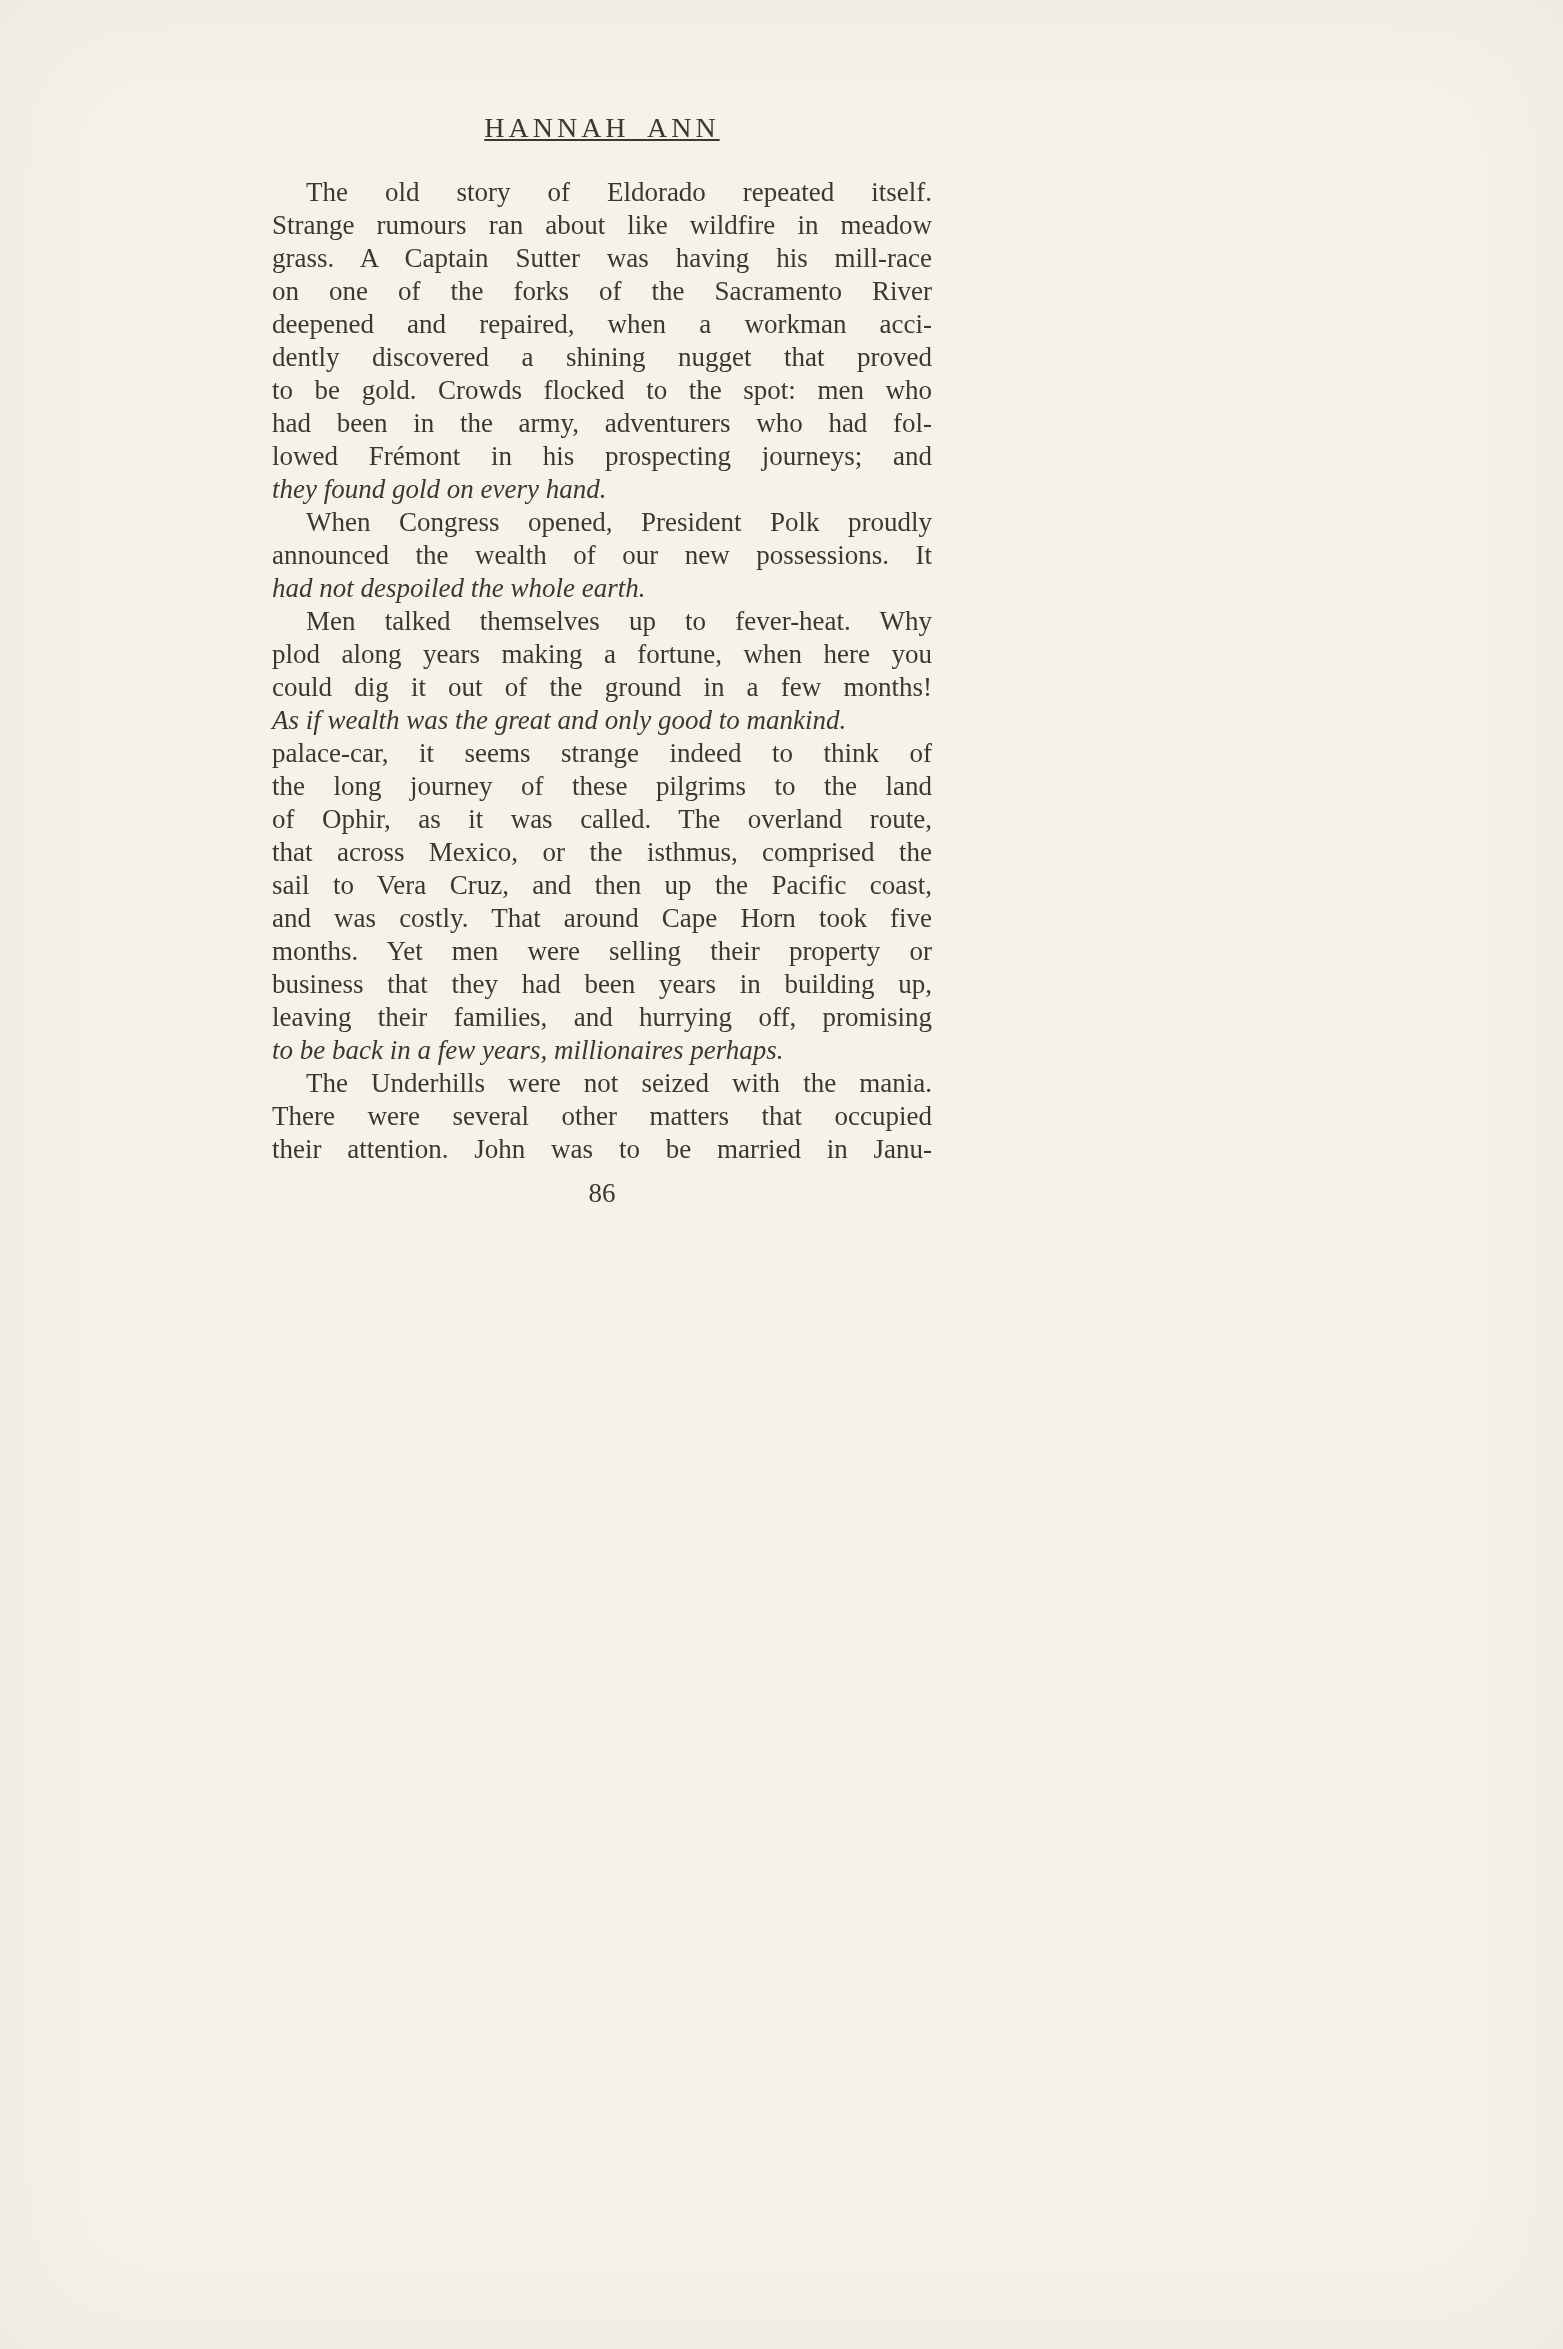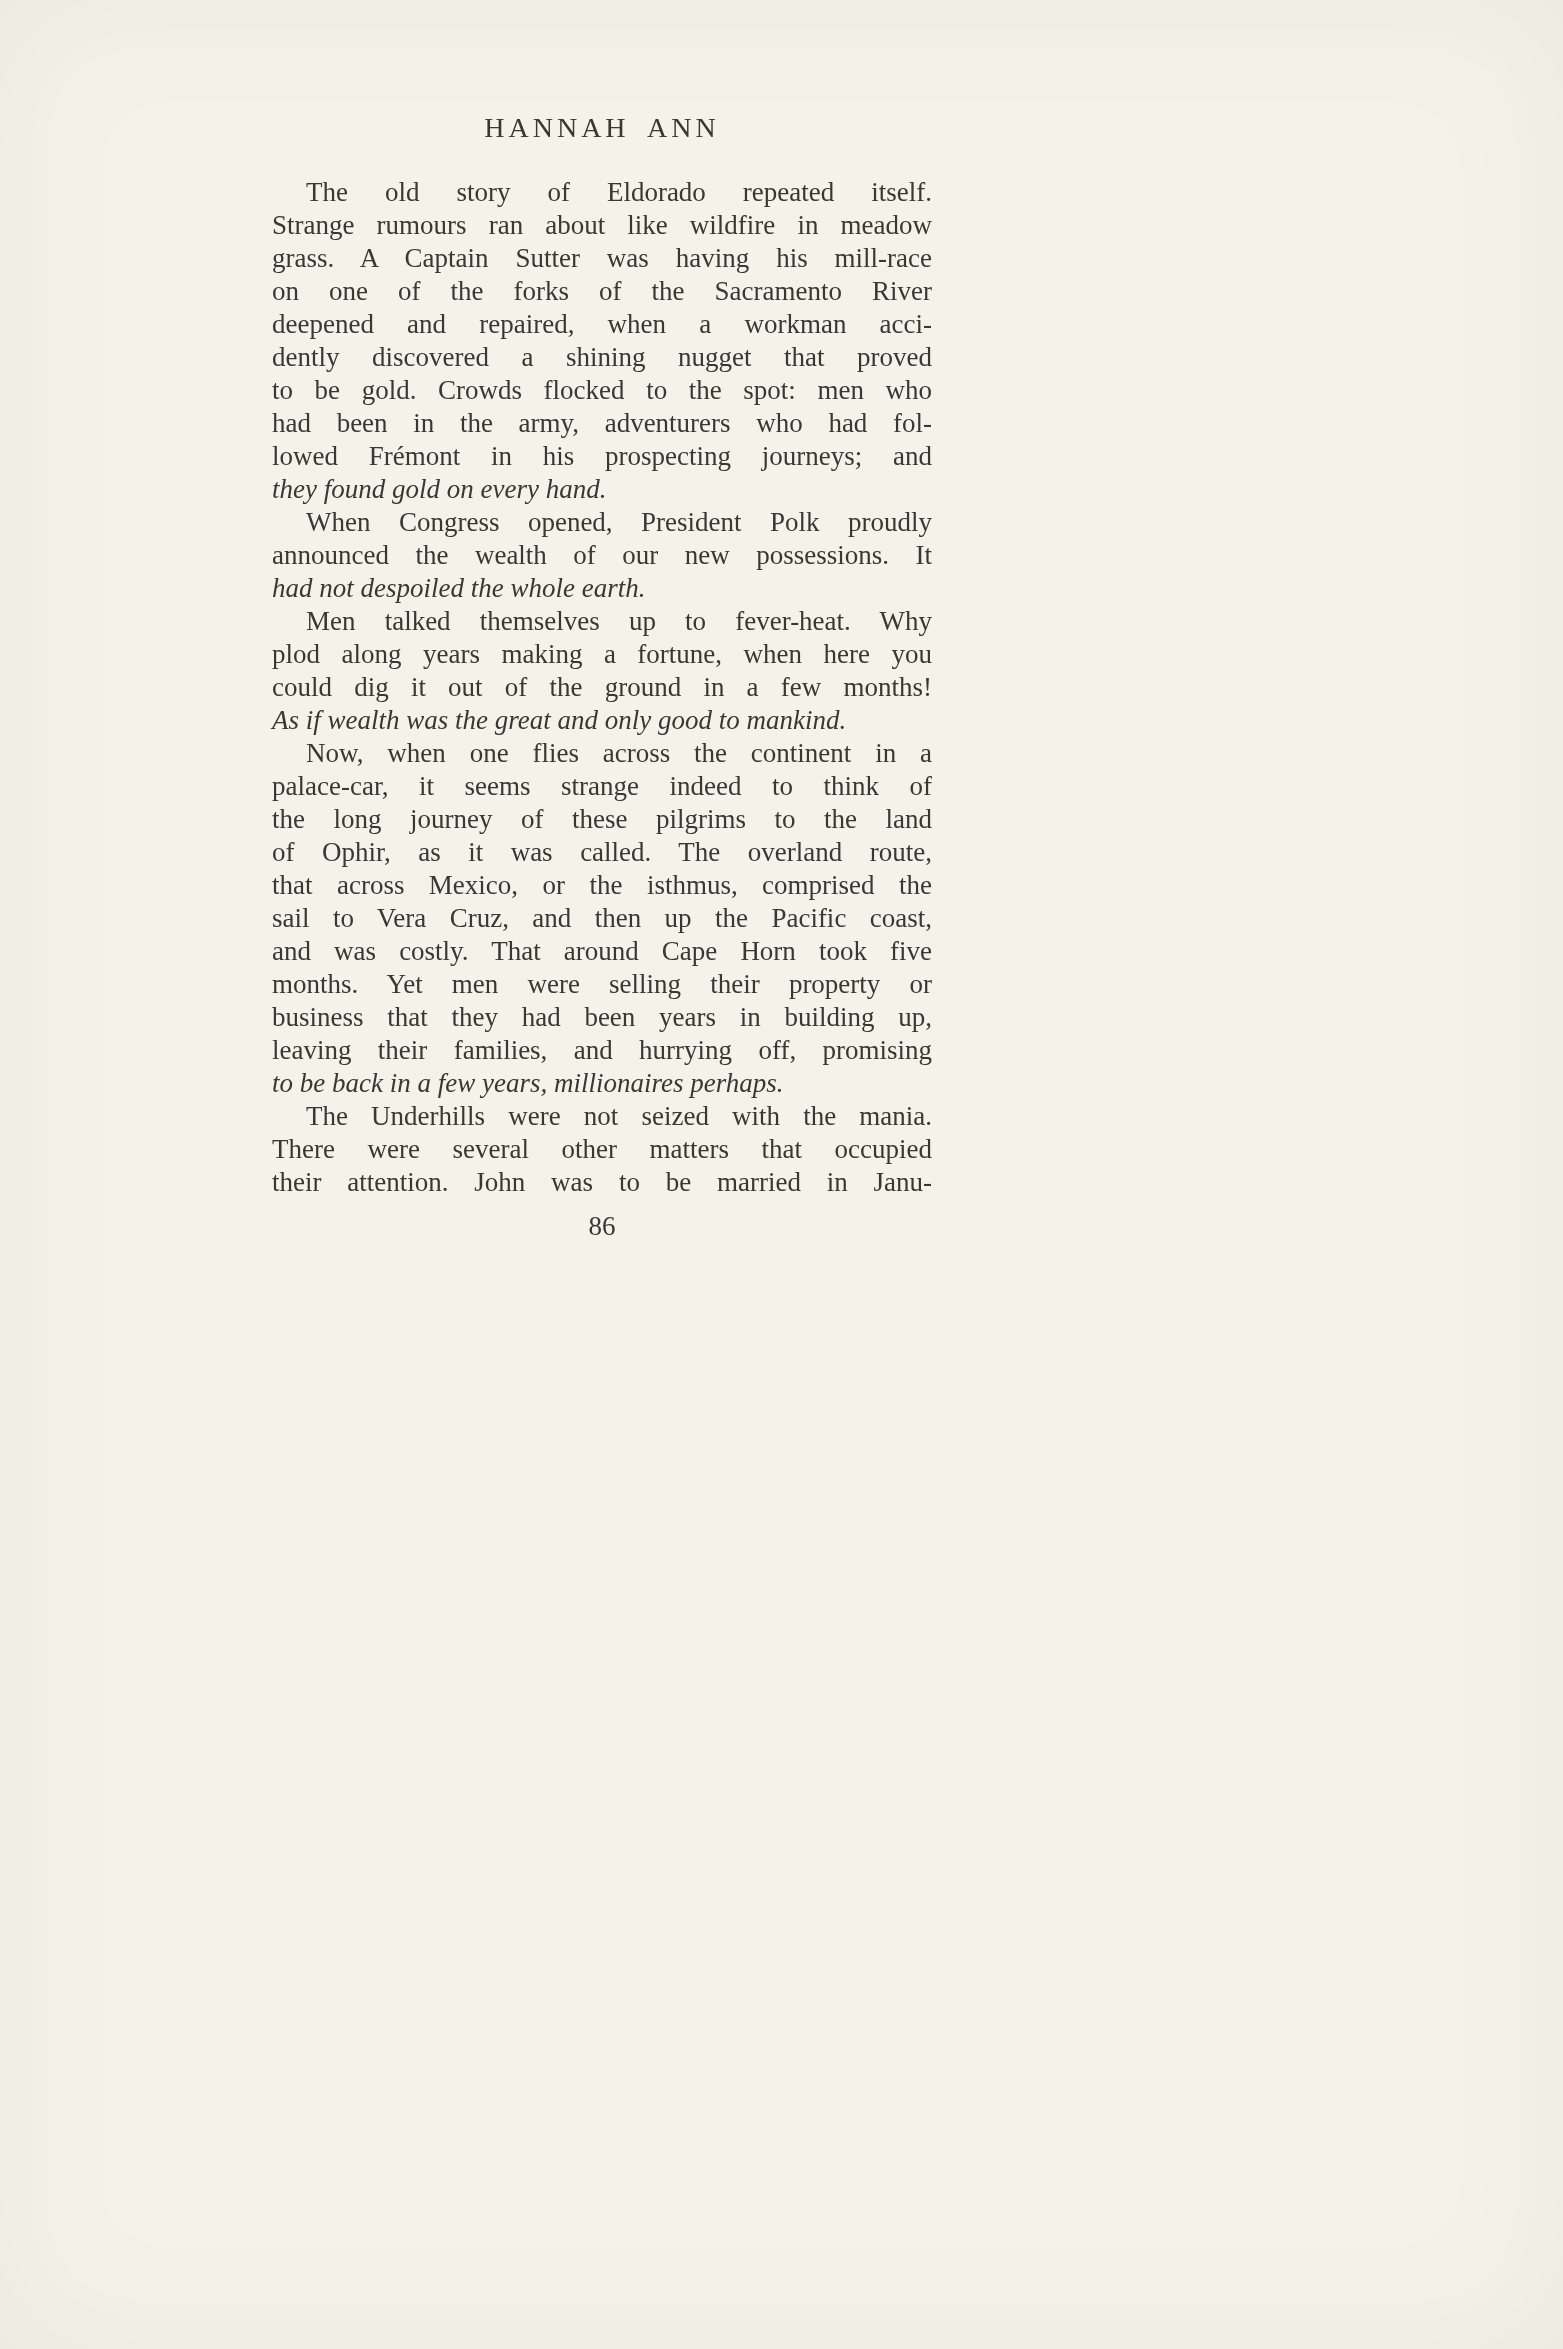--- a/index.html
+++ b/index.html
@@ -27,20 +27,21 @@
     top: 112px;
     width: 660px;
   }
   .header {
     text-align: center;
     font-size: 28px;
     letter-spacing: 4px;
     word-spacing: 8px;
     margin-bottom: 32px;
     color: var(--ink, #3b3833);
+    text-decoration: underline;
   }
   .paragraphs {
     font-size: 27px;
   }
   .paragraph {
     margin: 0;
   }
   .line {
     line-height: 33px;
     text-align: justify;
@@ -86,21 +87,20 @@
           <div class="line">announced the wealth of our new possessions. It</div>
           <div class="line last">had not despoiled the whole earth.</div>
         </div>
         <div class="paragraph">
           <div class="line first">Men talked themselves up to fever-heat. Why</div>
           <div class="line">plod along years making a fortune, when here you</div>
           <div class="line">could dig it out of the ground in a few months!</div>
           <div class="line last">As if wealth was the great and only good to mankind.</div>
         </div>
         <div class="paragraph">
-          <div class="line first">Now, when one flies across the continent in a</div>
           <div class="line">palace-car, it seems strange indeed to think of</div>
           <div class="line">the long journey of these pilgrims to the land</div>
           <div class="line">of Ophir, as it was called. The overland route,</div>
           <div class="line">that across Mexico, or the isthmus, comprised the</div>
           <div class="line">sail to Vera Cruz, and then up the Pacific coast,</div>
           <div class="line">and was costly. That around Cape Horn took five</div>
           <div class="line">months. Yet men were selling their property or</div>
           <div class="line">business that they had been years in building up,</div>
           <div class="line">leaving their families, and hurrying off, promising</div>
           <div class="line last">to be back in a few years, millionaires perhaps.</div>

